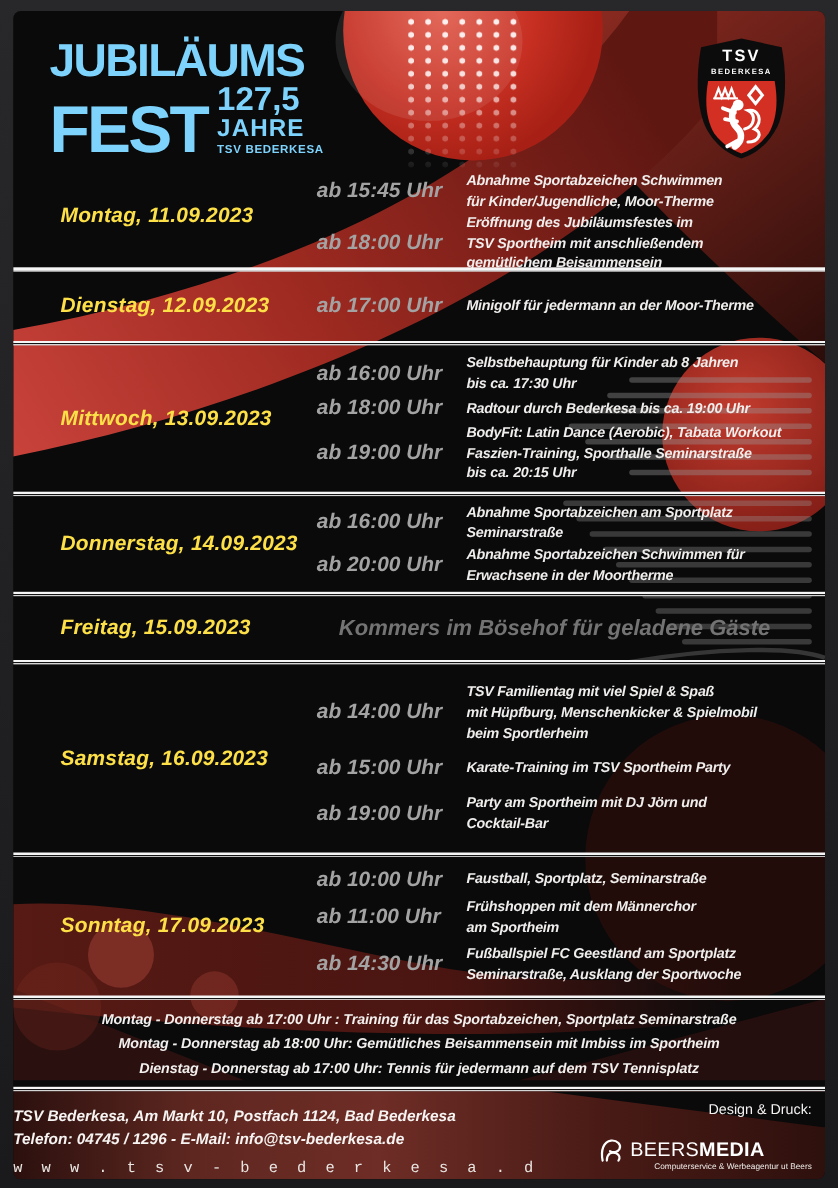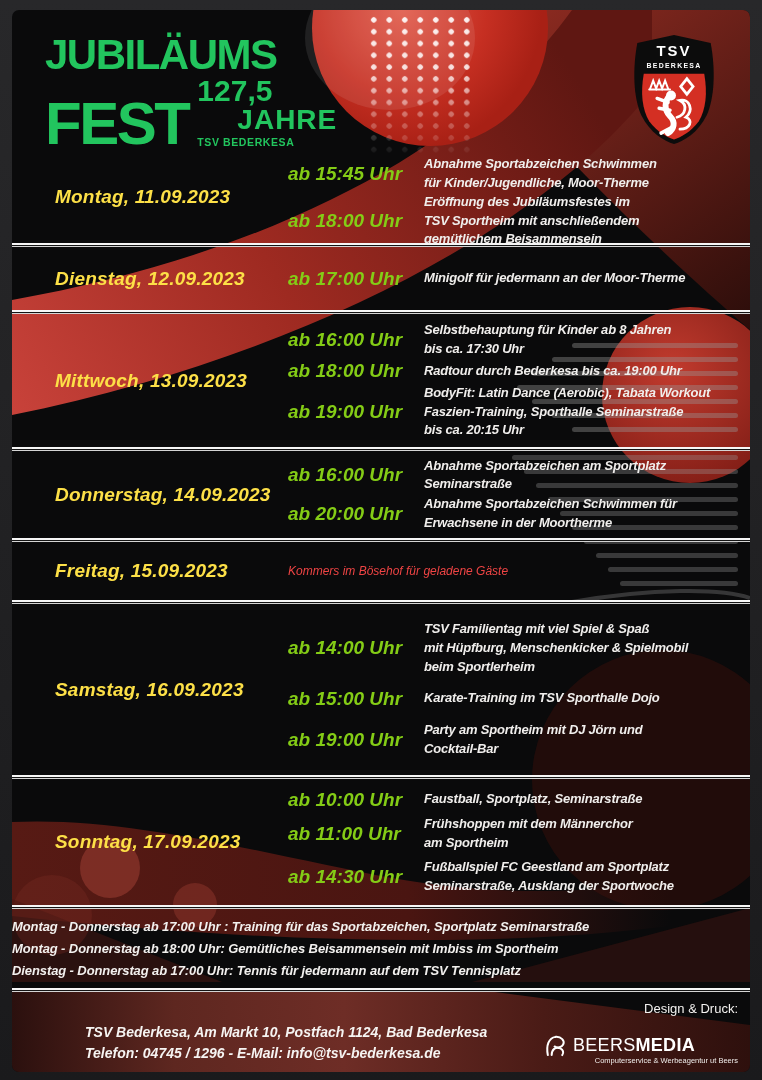--- a/index.html
+++ b/index.html
@@ -19,58 +19,58 @@
     background-image:radial-gradient(circle, rgba(255,255,255,.92) 2.4px, rgba(255,255,255,0) 3px);
     background-size:15.5px 11.8px; background-position:2px 2px;
     -webkit-mask-image:linear-gradient(180deg,#000 0%,rgba(0,0,0,.9) 40%,rgba(0,0,0,.32) 75%,rgba(0,0,0,.05) 100%);
     mask-image:linear-gradient(180deg,#000 0%,rgba(0,0,0,.9) 40%,rgba(0,0,0,.32) 75%,rgba(0,0,0,.05) 100%);
   }
   .content { position:relative; z-index:1; height:100%; display:flex; flex-direction:column; }
   .content > * { flex-shrink:0; }
 
   
   .header { height:140px; position:relative; }
-  .title { position:absolute; left:33px; top:24px; color:#22c55e; font-weight:bold; }
+  .title { position:absolute; left:33px; top:24px; color:#7dd3fc; font-weight:bold; }
   .t1 { font-size:42px; letter-spacing:-1.5px; line-height:1; }
   .t-row { display:flex; align-items:flex-end; gap:9px; margin-top:1px; }
   .t2 { font-size:60px; letter-spacing:-2.5px; line-height:.88; }
   .t-sub { padding-bottom:3px; }
   .t-num { font-size:30px; line-height:.95; letter-spacing:0; }
-  .t-jahre { font-size:28px; line-height:1; letter-spacing:1px;margin-left:40px; }
+  .t-jahre { font-size:22px; line-height:1; letter-spacing:1px; }
   .t-org { font-size:10.5px; letter-spacing:.6px; margin-top:2px; }
   .logo { position:absolute; right:26px; top:22px; width:100px; height:114px; }
 
   
   .divider { height:4px; position:relative; z-index:2;
     background:linear-gradient(180deg,#f6f6f6 0 50%, #141414 50% 72%, #d4d4d4 72% 100%); }
 
   
   .row { display:flex; position:relative; }
   .h-montag { height:93px; } .h-dienstag { height:63px; } .h-mittwoch { height:133px; }
-  .h-donnerstag { height:87px; } .h-freitag { height:58px; } .h-samstag { height:171px; }
+  .h-donnerstag { height:87px; } .h-freitag { height:58px;gap:20px; } .h-samstag { height:171px; }
   .h-sonntag { height:126px; }
   .day { flex:0 0 276px; padding-left:43px; box-sizing:border-box; display:flex; align-items:center;
     font-size:19px; font-weight:bold; font-style:italic; letter-spacing:.2px; color:#fde047; }
   .events { flex:1; display:flex; flex-direction:column; justify-content:space-evenly; padding:5px 0; }
   .event { display:flex; align-items:center; }
-  .time { flex:0 0 136px; font-size:19px; font-weight:bold; font-style:italic; color:#84cc16; }
+  .time { flex:0 0 136px; font-size:19px; font-weight:bold; font-style:italic; color:#a3a3a3; }
   .desc { flex:1; font-size:13px; font-weight:bold; font-style:italic; line-height:1.45;
     white-space:pre-line; letter-spacing:-.2px; padding-right:16px; color:#f0eeec; }
-  .highlight { flex:1; display:flex; align-items:center; font-size:12px; font-weight:normal; font-style:italic; color:#ef4444; }
-
-  
-  .notes { height:79px; display:flex; flex-direction:column; justify-content:center; text-align:left; gap:7px; }
+  .highlight { flex:1; display:flex; align-items:center; font-size:20px; font-weight:bold; font-style:italic; color:#737373; }
+
+  
+  .notes { height:79px; display:flex; flex-direction:column; justify-content:center; text-align:center; gap:7px; }
   .note { font-size:13px; font-weight:bold; font-style:italic; letter-spacing:-.1px; color:#f2f0ee; }
 
   
   .bottombar { height:80px; position:relative; display:flex;
     background:linear-gradient(90deg,#2b100e 0%, #5e2720 22%, #6e2d26 45%, #4a1b16 72%, #2e100d 100%); }
   .bar-wedge { position:absolute; right:0; top:0; width:255px; height:33px; background:#0a0a0b;
     clip-path:polygon(0 0, 100% 0, 100% 100%); }
-  .bar-left { margin-left:73px; padding-top:30px; flex:1; position:relative; z-index:1; }
+  .bar-left { padding-top:12px; flex:1; position:relative; z-index:1; }
   .addr, .contact { font-size:14px; font-weight:bold; font-style:italic; line-height:1.5; color:#f6f4f2; }
   .website { margin-top:8px; font-size:14px; letter-spacing:4.5px; color:#e9e5e2;font-family:Liberation Mono, monospace; }
   .bar-right { width:238px; margin-right:12px; padding-top:9px; text-align:right; position:relative; z-index:1; }
   .design-label { font-size:13px; color:#f4f2f0; }
   .agency-row { display:flex; align-items:center; justify-content:center; gap:5px; margin-top:18px; }
   .agency-name { font-size:18px; letter-spacing:.3px; color:#ffffff; white-space:nowrap; }
   .agency-name .bold { font-weight:bold; }
   .agency-sub { font-size:7.5px; color:#efecea; margin-top:-1px; }
   .tagline { font-size:10.5px; margin-top:7px; color:#f1efed; }
 </style>
@@ -257,21 +257,21 @@
       <div class="day">Samstag, 16.09.2023</div>
       <div class="events">
         <div class="event">
           <div class="time">ab 14:00 Uhr</div>
           <div class="desc">TSV Familientag mit viel Spiel &amp; Spaß
 mit Hüpfburg, Menschenkicker &amp; Spielmobil
 beim Sportlerheim</div>
         </div>
         <div class="event">
           <div class="time">ab 15:00 Uhr</div>
-          <div class="desc">Karate-Training im TSV Sporthalle Dojo</div>
+          <div class="desc">Karate-Training im TSV Sportheim Party</div>
         </div>
         <div class="event">
           <div class="time">ab 19:00 Uhr</div>
           <div class="desc">Party am Sportheim mit DJ Jörn und
 Cocktail-Bar</div>
         </div>
       </div>
     </div>
     <div class="divider"></div>
 

